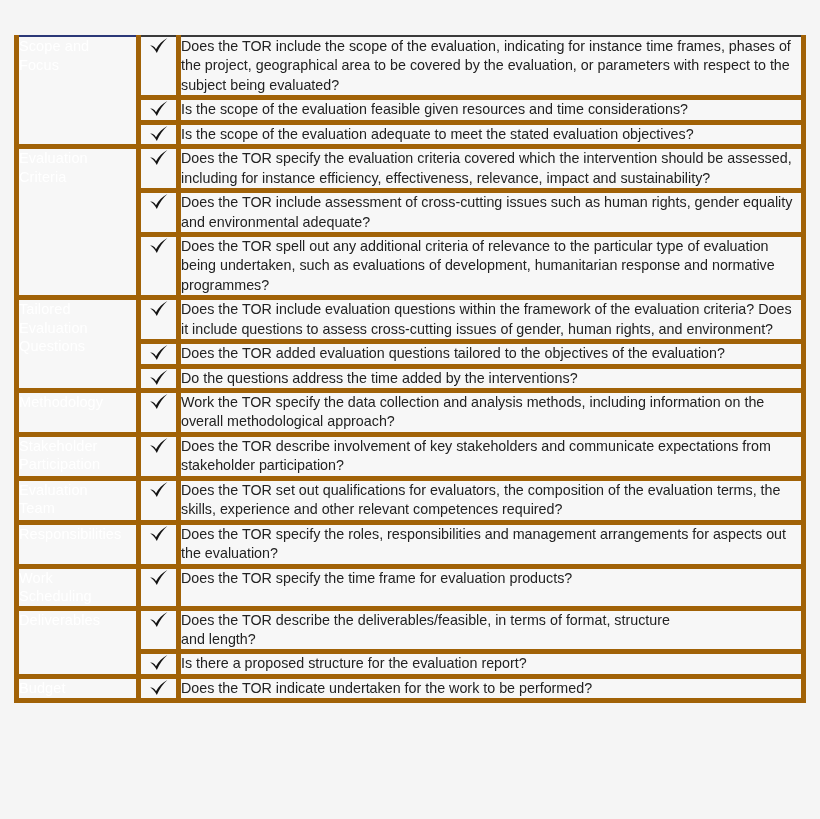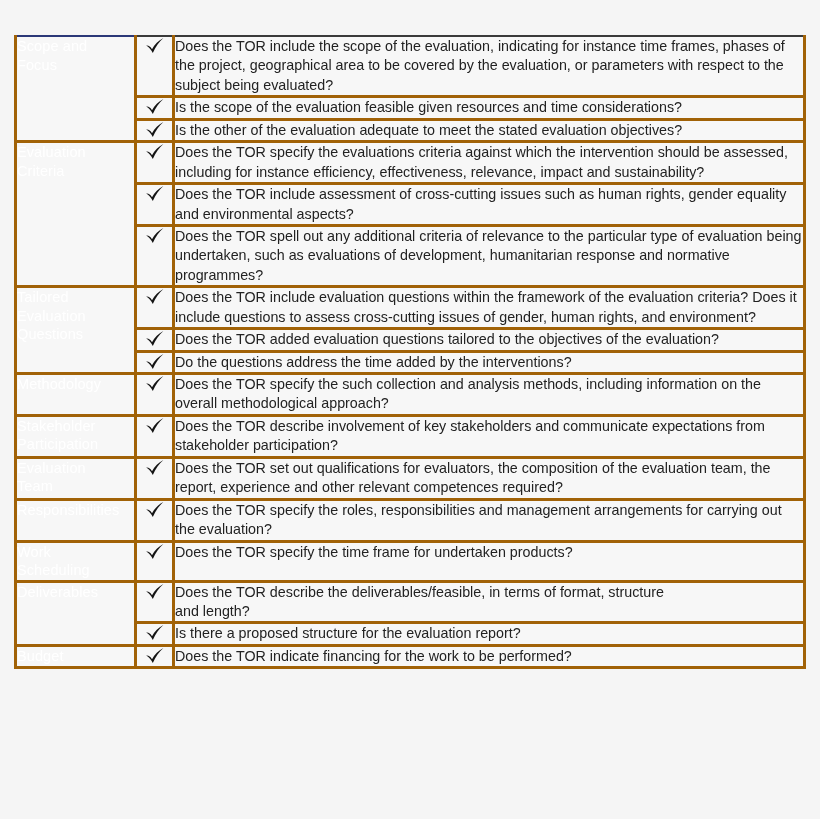--- a/index.html
+++ b/index.html
@@ -32,21 +32,21 @@
 
   table.checklist {
     border-collapse: collapse;
     table-layout: fixed;
     width: 792px;
     background: #f7f7f7;
     border: 2px solid #3a3a3a;
   }
 
   table.checklist td {
-    border: 3px solid #a16207;
+    border: 5px solid #a16207;
     vertical-align: top;
     background: #f7f7f7;
     padding: 0;
   }
 
   
   td.cat {
     width: 117px;
     background: #3c4ca0;
     color: #ffffff;
@@ -128,41 +128,41 @@
                 </svg></span></td>
             <td class="q">
               <span class="qtext">Is the scope of the evaluation feasible given resources and time considerations?</span>
             </td>
           </tr>
           <tr>
             <td class="check"><span class="tick"><svg width="20" height="18" viewBox="0 0 20 18" aria-hidden="true">
                   <path d="M1.2 8.6 C3.4 8.2 5.4 9.6 7.0 12.2 C9.6 7.4 13.4 3.4 18.4 0.9 C14.2 4.6 10.6 9.6 7.8 15.9 C6.0 12.6 3.8 10.2 1.2 8.6 Z" fill="#141414"></path>
                 </svg></span></td>
             <td class="q">
-              <span class="qtext">Is the other of the evaluation adequate to meet the stated evaluation objectives?</span>
+              <span class="qtext">Is the scope of the evaluation adequate to meet the stated evaluation objectives?</span>
             </td>
           </tr>
           <tr class="group-start">
             <td class="cat" rowspan="3">
               <span class="cat-label">Evaluation
 Criteria</span>
             </td>
             <td class="check"><span class="tick"><svg width="20" height="18" viewBox="0 0 20 18" aria-hidden="true">
                   <path d="M1.2 8.6 C3.4 8.2 5.4 9.6 7.0 12.2 C9.6 7.4 13.4 3.4 18.4 0.9 C14.2 4.6 10.6 9.6 7.8 15.9 C6.0 12.6 3.8 10.2 1.2 8.6 Z" fill="#141414"></path>
                 </svg></span></td>
             <td class="q">
-              <span class="qtext">Does the TOR specify the evaluations criteria against which the intervention should be assessed, including for instance efficiency, effectiveness, relevance, impact and sustainability?</span>
-            </td>
-          </tr>
-          <tr>
-            <td class="check"><span class="tick"><svg width="20" height="18" viewBox="0 0 20 18" aria-hidden="true">
-                  <path d="M1.2 8.6 C3.4 8.2 5.4 9.6 7.0 12.2 C9.6 7.4 13.4 3.4 18.4 0.9 C14.2 4.6 10.6 9.6 7.8 15.9 C6.0 12.6 3.8 10.2 1.2 8.6 Z" fill="#141414"></path>
-                </svg></span></td>
-            <td class="q">
-              <span class="qtext">Does the TOR include assessment of cross-cutting issues such as human rights, gender equality and environmental aspects?</span>
+              <span class="qtext">Does the TOR specify the evaluation criteria covered which the intervention should be assessed, including for instance efficiency, effectiveness, relevance, impact and sustainability?</span>
+            </td>
+          </tr>
+          <tr>
+            <td class="check"><span class="tick"><svg width="20" height="18" viewBox="0 0 20 18" aria-hidden="true">
+                  <path d="M1.2 8.6 C3.4 8.2 5.4 9.6 7.0 12.2 C9.6 7.4 13.4 3.4 18.4 0.9 C14.2 4.6 10.6 9.6 7.8 15.9 C6.0 12.6 3.8 10.2 1.2 8.6 Z" fill="#141414"></path>
+                </svg></span></td>
+            <td class="q">
+              <span class="qtext">Does the TOR include assessment of cross-cutting issues such as human rights, gender equality and environmental adequate?</span>
             </td>
           </tr>
           <tr>
             <td class="check"><span class="tick"><svg width="20" height="18" viewBox="0 0 20 18" aria-hidden="true">
                   <path d="M1.2 8.6 C3.4 8.2 5.4 9.6 7.0 12.2 C9.6 7.4 13.4 3.4 18.4 0.9 C14.2 4.6 10.6 9.6 7.8 15.9 C6.0 12.6 3.8 10.2 1.2 8.6 Z" fill="#141414"></path>
                 </svg></span></td>
             <td class="q">
               <span class="qtext">Does the TOR spell out any additional criteria of relevance to the particular type of evaluation being undertaken, such as evaluations of development, humanitarian response and normative programmes?</span>
             </td>
           </tr>
@@ -196,21 +196,21 @@
             </td>
           </tr>
           <tr class="group-start">
             <td class="cat" rowspan="1">
               <span class="cat-label">Methodology</span>
             </td>
             <td class="check"><span class="tick"><svg width="20" height="18" viewBox="0 0 20 18" aria-hidden="true">
                   <path d="M1.2 8.6 C3.4 8.2 5.4 9.6 7.0 12.2 C9.6 7.4 13.4 3.4 18.4 0.9 C14.2 4.6 10.6 9.6 7.8 15.9 C6.0 12.6 3.8 10.2 1.2 8.6 Z" fill="#141414"></path>
                 </svg></span></td>
             <td class="q">
-              <span class="qtext">Does the TOR specify the such collection and analysis methods, including information on the overall methodological approach?</span>
+              <span class="qtext">Work the TOR specify the data collection and analysis methods, including information on the overall methodological approach?</span>
             </td>
           </tr>
           <tr class="group-start">
             <td class="cat" rowspan="1">
               <span class="cat-label">Stakeholder
 Participation</span>
             </td>
             <td class="check"><span class="tick"><svg width="20" height="18" viewBox="0 0 20 18" aria-hidden="true">
                   <path d="M1.2 8.6 C3.4 8.2 5.4 9.6 7.0 12.2 C9.6 7.4 13.4 3.4 18.4 0.9 C14.2 4.6 10.6 9.6 7.8 15.9 C6.0 12.6 3.8 10.2 1.2 8.6 Z" fill="#141414"></path>
                 </svg></span></td>
@@ -220,44 +220,44 @@
           </tr>
           <tr class="group-start">
             <td class="cat" rowspan="1">
               <span class="cat-label">Evaluation
 Team</span>
             </td>
             <td class="check"><span class="tick"><svg width="20" height="18" viewBox="0 0 20 18" aria-hidden="true">
                   <path d="M1.2 8.6 C3.4 8.2 5.4 9.6 7.0 12.2 C9.6 7.4 13.4 3.4 18.4 0.9 C14.2 4.6 10.6 9.6 7.8 15.9 C6.0 12.6 3.8 10.2 1.2 8.6 Z" fill="#141414"></path>
                 </svg></span></td>
             <td class="q">
-              <span class="qtext">Does the TOR set out qualifications for evaluators, the composition of the evaluation team, the report, experience and other relevant competences required?</span>
+              <span class="qtext">Does the TOR set out qualifications for evaluators, the composition of the evaluation terms, the skills, experience and other relevant competences required?</span>
             </td>
           </tr>
           <tr class="group-start">
             <td class="cat" rowspan="1">
               <span class="cat-label">Responsibilities</span>
             </td>
             <td class="check"><span class="tick"><svg width="20" height="18" viewBox="0 0 20 18" aria-hidden="true">
                   <path d="M1.2 8.6 C3.4 8.2 5.4 9.6 7.0 12.2 C9.6 7.4 13.4 3.4 18.4 0.9 C14.2 4.6 10.6 9.6 7.8 15.9 C6.0 12.6 3.8 10.2 1.2 8.6 Z" fill="#141414"></path>
                 </svg></span></td>
             <td class="q">
-              <span class="qtext">Does the TOR specify the roles, responsibilities and management arrangements for carrying out the evaluation?</span>
+              <span class="qtext">Does the TOR specify the roles, responsibilities and management arrangements for aspects out the evaluation?</span>
             </td>
           </tr>
           <tr class="group-start">
             <td class="cat" rowspan="1">
               <span class="cat-label">Work
 Scheduling</span>
             </td>
             <td class="check"><span class="tick"><svg width="20" height="18" viewBox="0 0 20 18" aria-hidden="true">
                   <path d="M1.2 8.6 C3.4 8.2 5.4 9.6 7.0 12.2 C9.6 7.4 13.4 3.4 18.4 0.9 C14.2 4.6 10.6 9.6 7.8 15.9 C6.0 12.6 3.8 10.2 1.2 8.6 Z" fill="#141414"></path>
                 </svg></span></td>
             <td class="q">
-              <span class="qtext">Does the TOR specify the time frame for undertaken products?</span>
+              <span class="qtext">Does the TOR specify the time frame for evaluation products?</span>
             </td>
           </tr>
           <tr class="group-start">
             <td class="cat" rowspan="2">
               <span class="cat-label">Deliverables</span>
             </td>
             <td class="check"><span class="tick"><svg width="20" height="18" viewBox="0 0 20 18" aria-hidden="true">
                   <path d="M1.2 8.6 C3.4 8.2 5.4 9.6 7.0 12.2 C9.6 7.4 13.4 3.4 18.4 0.9 C14.2 4.6 10.6 9.6 7.8 15.9 C6.0 12.6 3.8 10.2 1.2 8.6 Z" fill="#141414"></path>
                 </svg></span></td>
             <td class="q">
@@ -274,19 +274,19 @@
             </td>
           </tr>
           <tr class="group-start">
             <td class="cat" rowspan="1">
               <span class="cat-label">Budget</span>
             </td>
             <td class="check"><span class="tick"><svg width="20" height="18" viewBox="0 0 20 18" aria-hidden="true">
                   <path d="M1.2 8.6 C3.4 8.2 5.4 9.6 7.0 12.2 C9.6 7.4 13.4 3.4 18.4 0.9 C14.2 4.6 10.6 9.6 7.8 15.9 C6.0 12.6 3.8 10.2 1.2 8.6 Z" fill="#141414"></path>
                 </svg></span></td>
             <td class="q">
-              <span class="qtext">Does the TOR indicate financing for the work to be performed?</span>
+              <span class="qtext">Does the TOR indicate undertaken for the work to be performed?</span>
             </td>
           </tr>
         </tbody>
     </table>
   </div>
 </div>
 
 </body></html>

